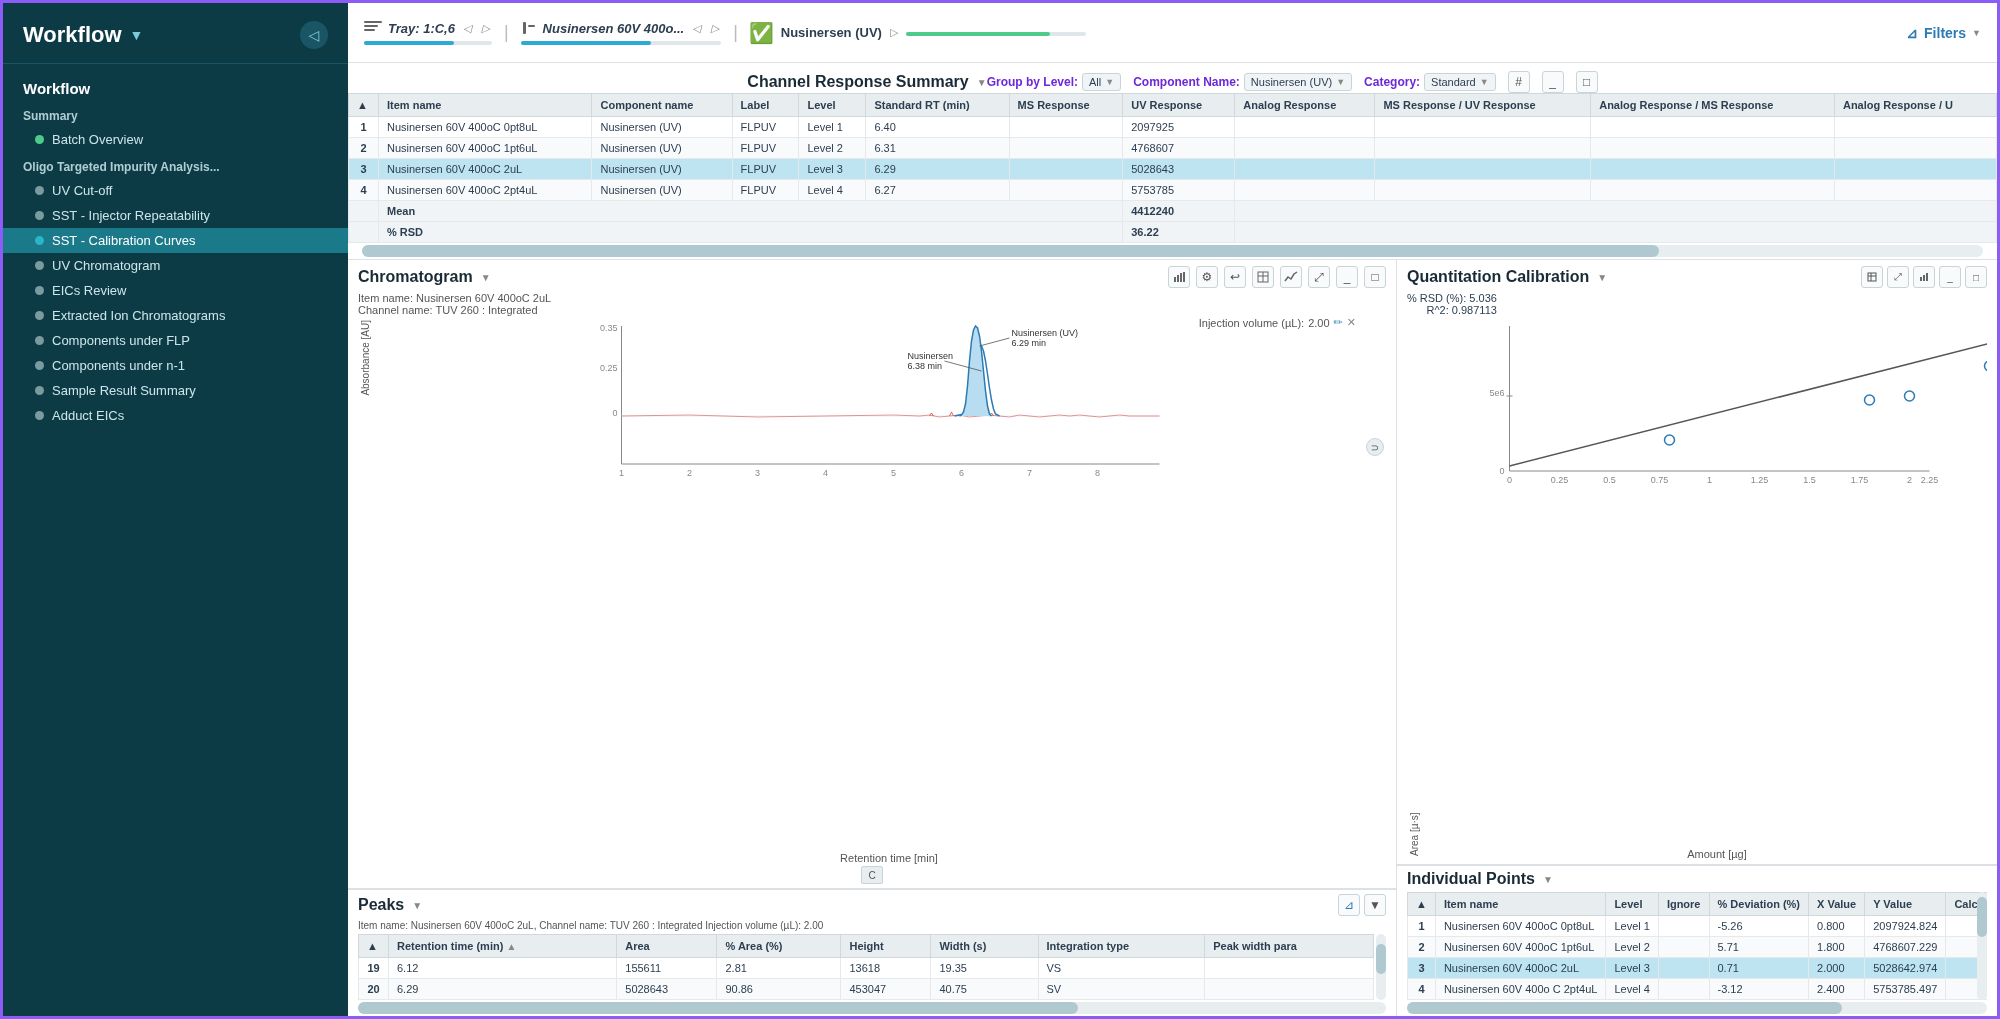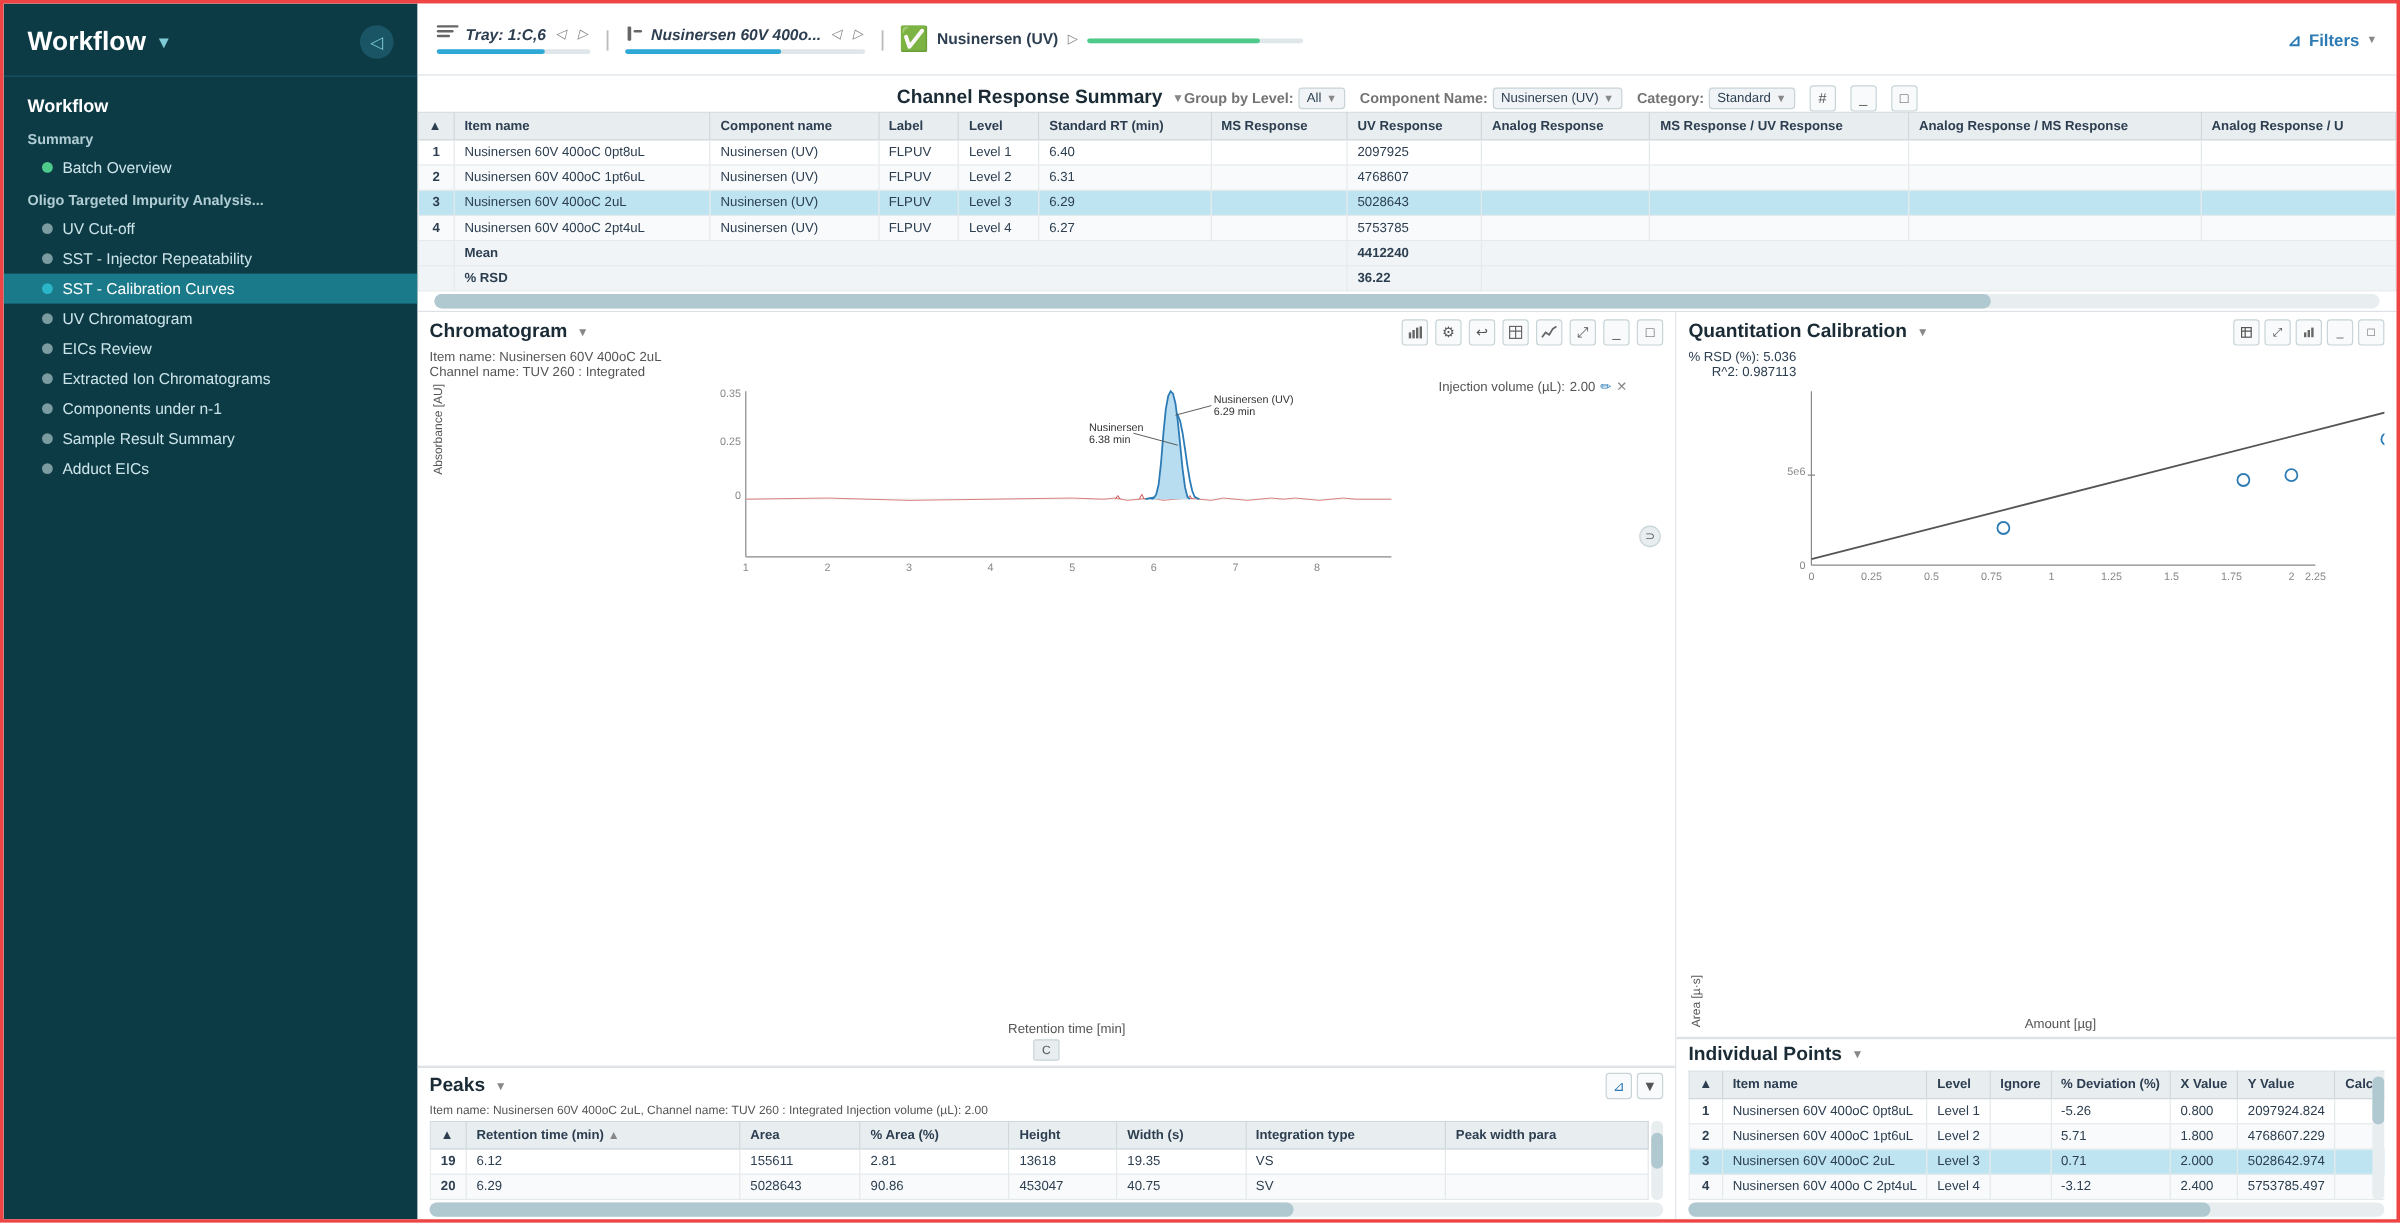--- a/index.html
+++ b/index.html
@@ -2,21 +2,21 @@
 <html><head>
   <meta charset="utf-8">
   <style>
     * { box-sizing: border-box; margin: 0; padding: 0; }
     body { font-family: 'Segoe UI', Arial, sans-serif; font-size: 12px; background: #e8e8e8; overflow: hidden; }
 
     .app-container {
       width: 2000px;
       height: 1019px;
       display: flex;
-      border: 3px solid #ef4444;
+      border: 3px solid #8b5cf6;
       background: #fff;
       overflow: hidden;
     }
 
     
     .sidebar {
       width: 345px;
       min-width: 345px;
       background: #0d3b45;
       color: #fff;
@@ -223,21 +223,21 @@
       font-size: 12px;
       color: #555;
     }
 
     .control-group {
       display: flex;
       align-items: center;
       gap: 4px;
     }
 
-    .control-label { font-weight: 600; color: #737373; }
+    .control-label { font-weight: 600; color: #6d28d9; }
     .control-value {
       background: #f0f4f6;
       border: 1px solid #c8d4d8;
       border-radius: 3px;
       padding: 2px 6px;
       font-size: 11px;
       color: #2c3e50;
       display: flex;
       align-items: center;
       gap: 4px;
@@ -573,20 +573,24 @@
         <span class="dot dot-gray"></span>
         <span>UV Chromatogram</span>
       </div>
       <div class="sidebar-item">
         <span class="dot dot-gray"></span>
         <span>EICs Review</span>
       </div>
       <div class="sidebar-item">
         <span class="dot dot-gray"></span>
         <span>Extracted Ion Chromatograms</span>
+      </div>
+      <div class="sidebar-item">
+        <span class="dot dot-gray"></span>
+        <span>Components under FLP</span>
       </div>
       <div class="sidebar-item">
         <span class="dot dot-gray"></span>
         <span>Components under n-1</span>
       </div>
       <div class="sidebar-item">
         <span class="dot dot-gray"></span>
         <span>Sample Result Summary</span>
       </div>
       <div class="sidebar-item">

